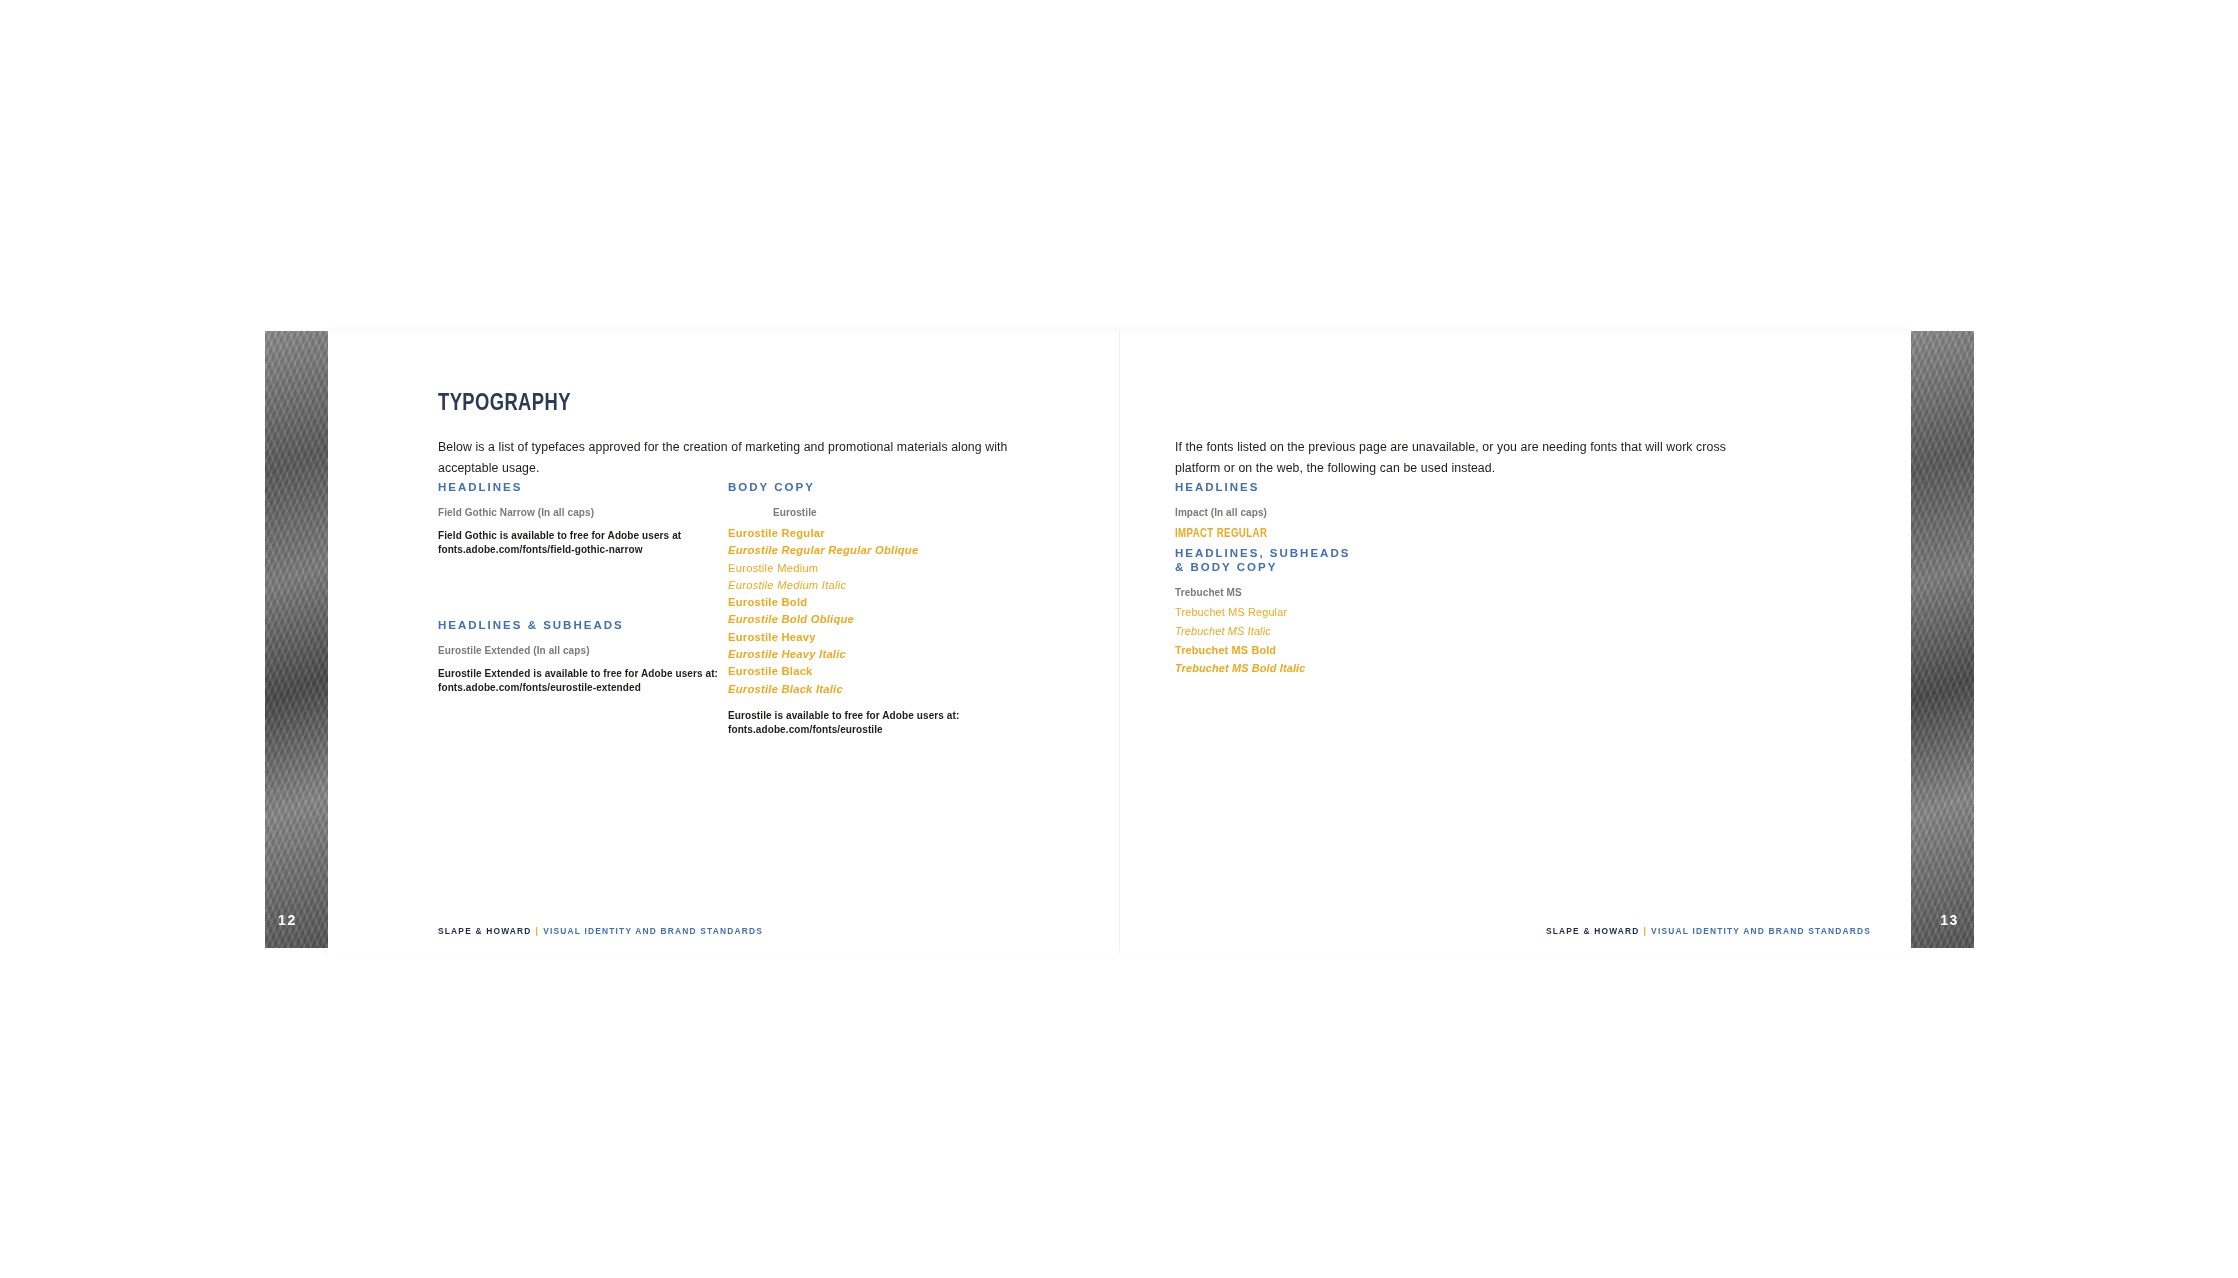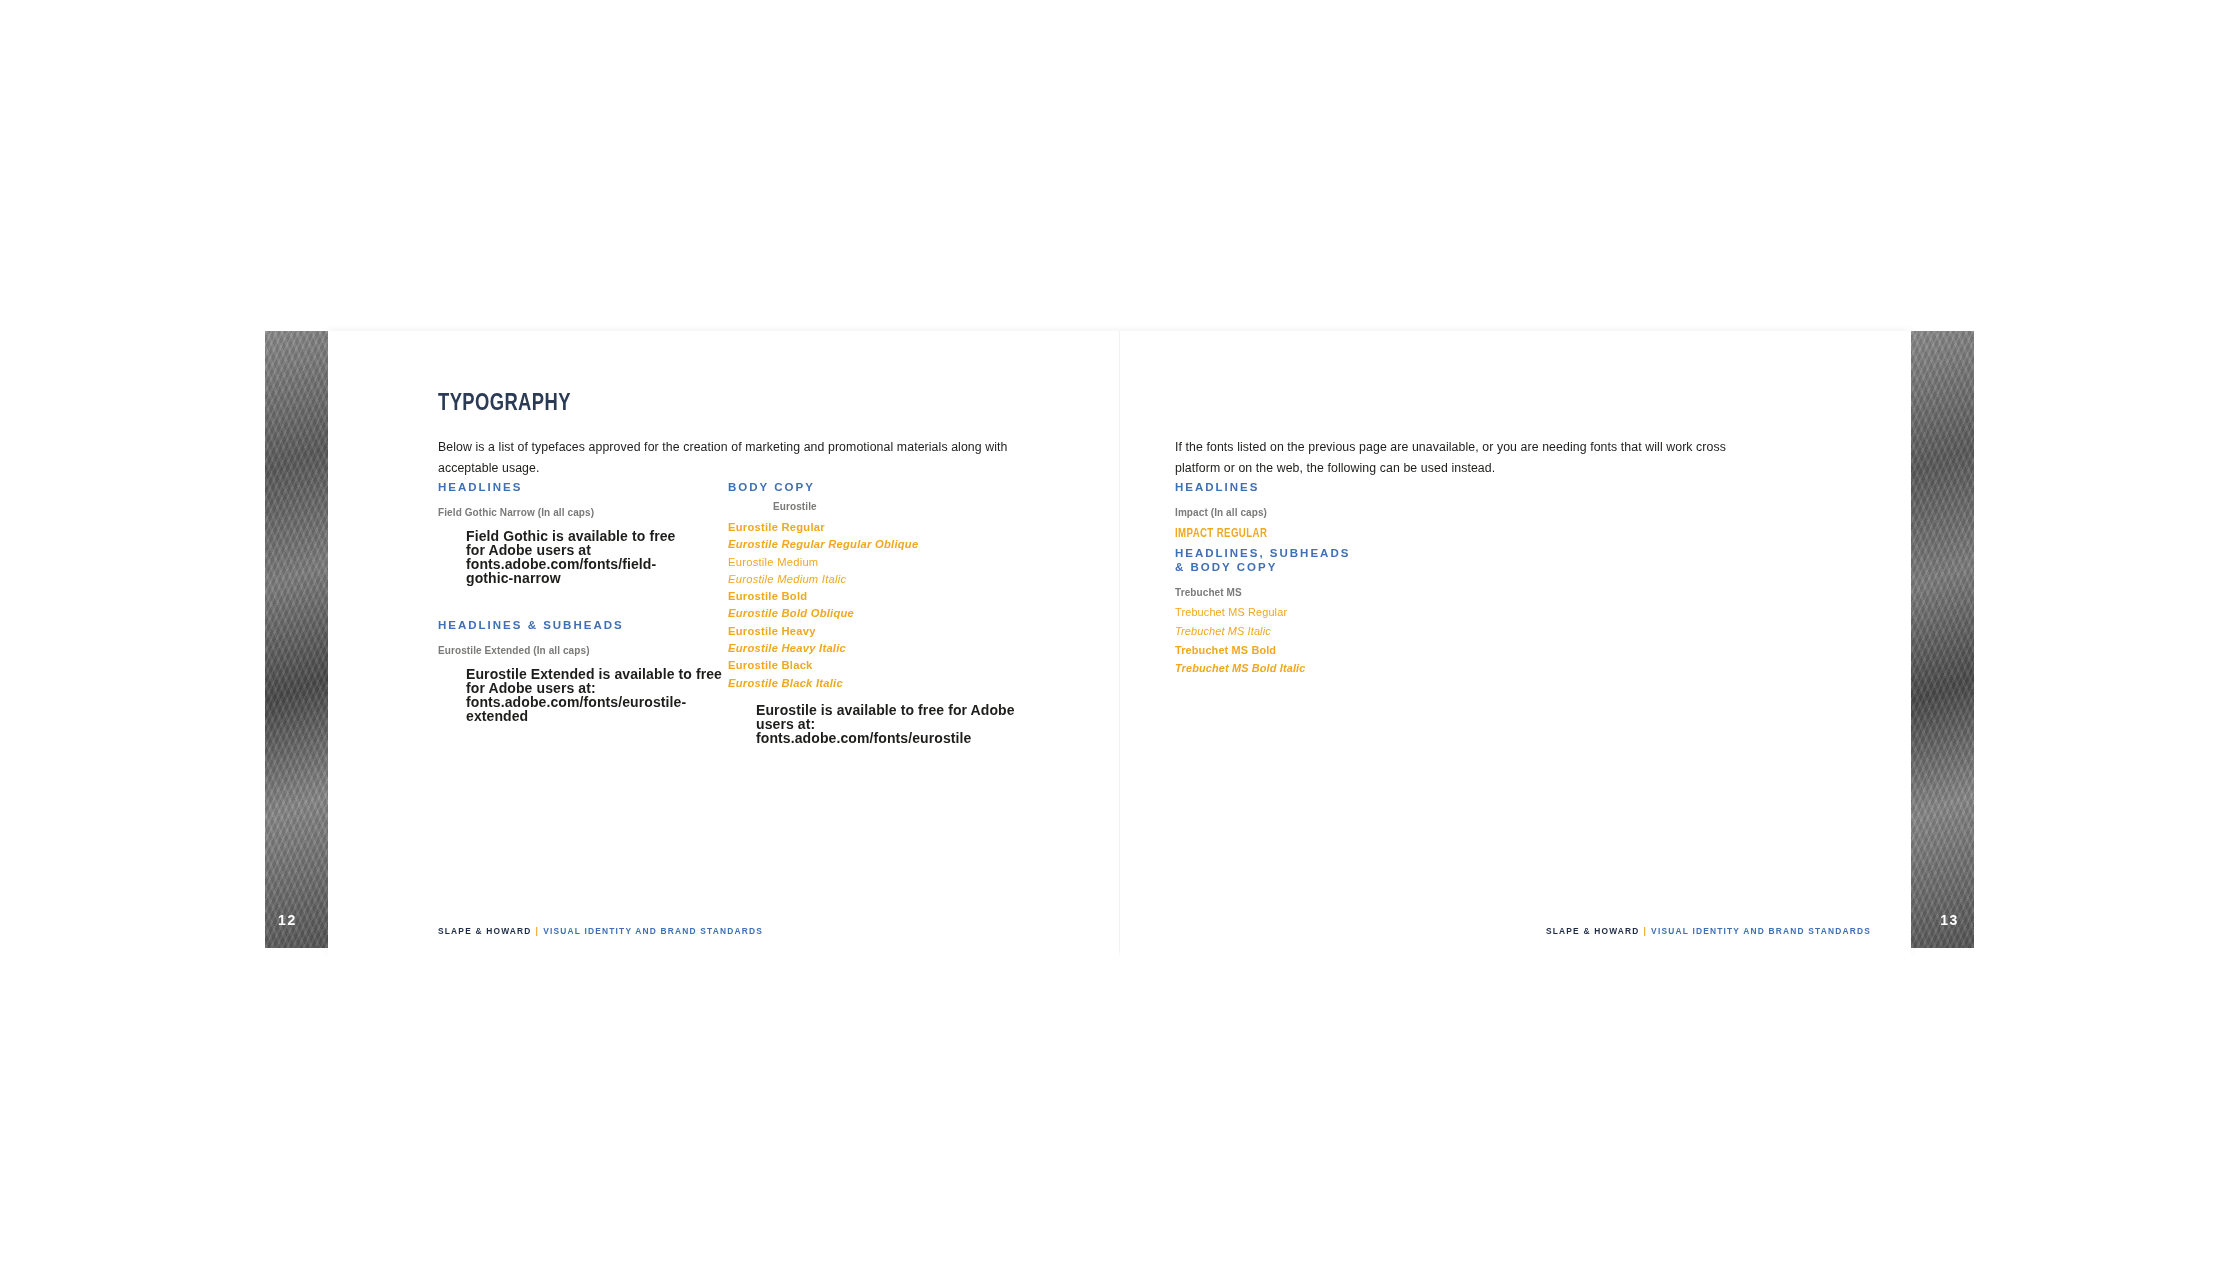--- a/index.html
+++ b/index.html
@@ -96,26 +96,25 @@
   }
 
   .fam-name {
     font-weight: bold;
     font-size: 10px;
     color: #7a7a78;
     letter-spacing: 0.1px;
   }
 
   .note {
-    font-size: 14px;
+    font-size: 10px;
     line-height: 14px;
     color: #1d1d1b;
     font-weight: bold;
     letter-spacing: 0.1px;
-    margin-left: 28px;
   }
 
   .col { position: absolute; }
 
   
   #col-headlines  { left: 110px; top: 140px; width: 260px; }
   #col-bodycopy   { left: 400px; top: 140px; width: 300px; }
 
   #col-subheads   { left: 110px; top: 278px; width: 300px; }
 
@@ -251,21 +250,21 @@
         <div class="sect-head">HEADLINES &amp; SUBHEADS</div>
         <div class="fam-name" style="margin-top:14px;">Eurostile Extended (In all caps)</div>
         <div class="note" style="margin-top:11px;">
           <div>Eurostile Extended is available to free for Adobe users at:</div>
           <div>fonts.adobe.com/fonts/eurostile-extended</div>
         </div>
       </div>
 
       <div class="col" id="col-bodycopy">
         <div class="sect-head">BODY COPY</div>
-        <div class="fam-name" style="margin-top:8px;padding-left:45px;">Eurostile</div>
+        <div class="fam-name" style="margin-top:14px;padding-left:45px;">Eurostile</div>
         <div class="spec-list">
           <span class="spec eu w400">Eurostile Regular</span>
           <span class="spec eu w400 it">Eurostile  Regular Regular Oblique</span>
           <span class="spec eu w500">Eurostile Medium</span>
           <span class="spec eu w500 it">Eurostile Medium Italic</span>
           <span class="spec eu w700">Eurostile Bold</span>
           <span class="spec eu w700 it">Eurostile Bold Oblique</span>
           <span class="spec eu w900">Eurostile Heavy</span>
           <span class="spec eu w900 it">Eurostile Heavy Italic</span>
           <span class="spec eu w900">Eurostile Black</span>

